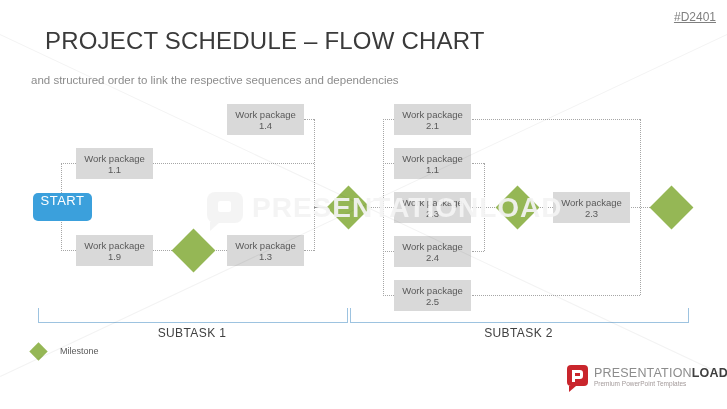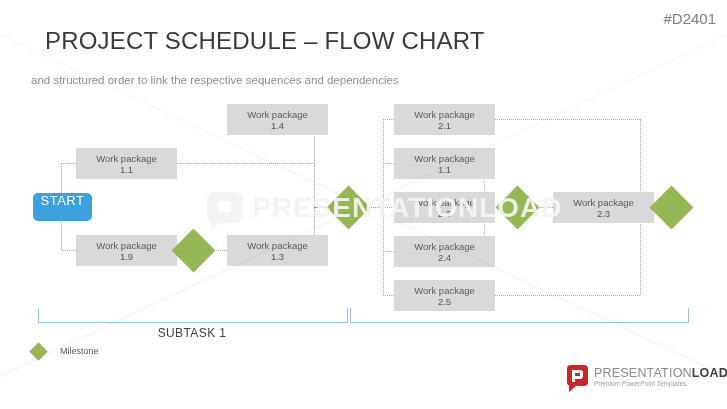--- a/index.html
+++ b/index.html
@@ -1,25 +1,25 @@
 <!DOCTYPE html>
 <html><head>
 <meta charset="utf-8">
 <style>
   html,body{margin:0;padding:0;background:#fff;}
   #slide{
     position:relative;width:727px;height:409px;background:#ffffff;overflow:hidden;
     font-family:"Liberation Sans","DejaVu Sans",sans-serif;
   }
   
-  .code{position:absolute;top:10px;right:11px;font-size:15px;color:#7f7f7f;}
+  .code{position:absolute;top:10px;right:11px;font-size:12px;color:#7f7f7f;text-decoration:underline;}
   .title{position:absolute;left:45px;top:27px;font-size:24px;color:#3a3a3a;letter-spacing:.2px;white-space:nowrap;}
   .subtitle{position:absolute;left:31px;top:58px;font-size:11.5px;line-height:15px;color:#8c8c8c;}
   
-  .wp{position:absolute;width:101px;height:31px;background:#d9d9d9;color:#595959;
+  .wp{position:absolute;width:77px;height:31px;background:#d9d9d9;color:#595959;
       display:flex;flex-direction:column;align-items:center;justify-content:center;
       font-size:9.5px;line-height:11px;text-align:left;z-index:2;}
   
   .start{position:absolute;left:33px;top:193px;width:59px;height:28px;background:#3ba0dc;
       border-radius:5px;color:#fff;font-size:13px;letter-spacing:.5px;
       display:flex;align-items:flex-start;justify-content:center;z-index:2;}
   
   .diamond{position:absolute;width:31px;height:31px;background:#95b755;transform:rotate(45deg);z-index:2;}
   .diamond.small{width:13px;height:13px;}
   
@@ -139,20 +139,21 @@
   </div>
 
   <div class="diamond" style="left:178px;top:235px;"></div>
   <div class="diamond" style="left:333px;top:192px;"></div>
   <div class="diamond" style="left:502px;top:192px;"></div>
   <div class="diamond" style="left:656px;top:192px;"></div>
 
   <div class="bracket" style="left:38px;top:308px;width:308px;"></div>
   <div class="bracket" style="left:350px;top:308px;width:337px;"></div>
   <div class="bracket-label" style="left:38px;top:326px;width:308px;">SUBTASK 1</div>
+  <div class="bracket-label" style="left:350px;top:326px;width:337px;">SUBTASK 2</div>
 
   <div class="diamond small" style="left:32px;top:345px;"></div>
   <div class="legend-label">Milestone</div>
 
   <div class="wm wm-p">
     <div class="bubble"></div>
       <div class="hole"></div>
       <div class="tail"></div>
   </div>
   <div class="wm wm-text">PRESENTATIONLOAD</div>

